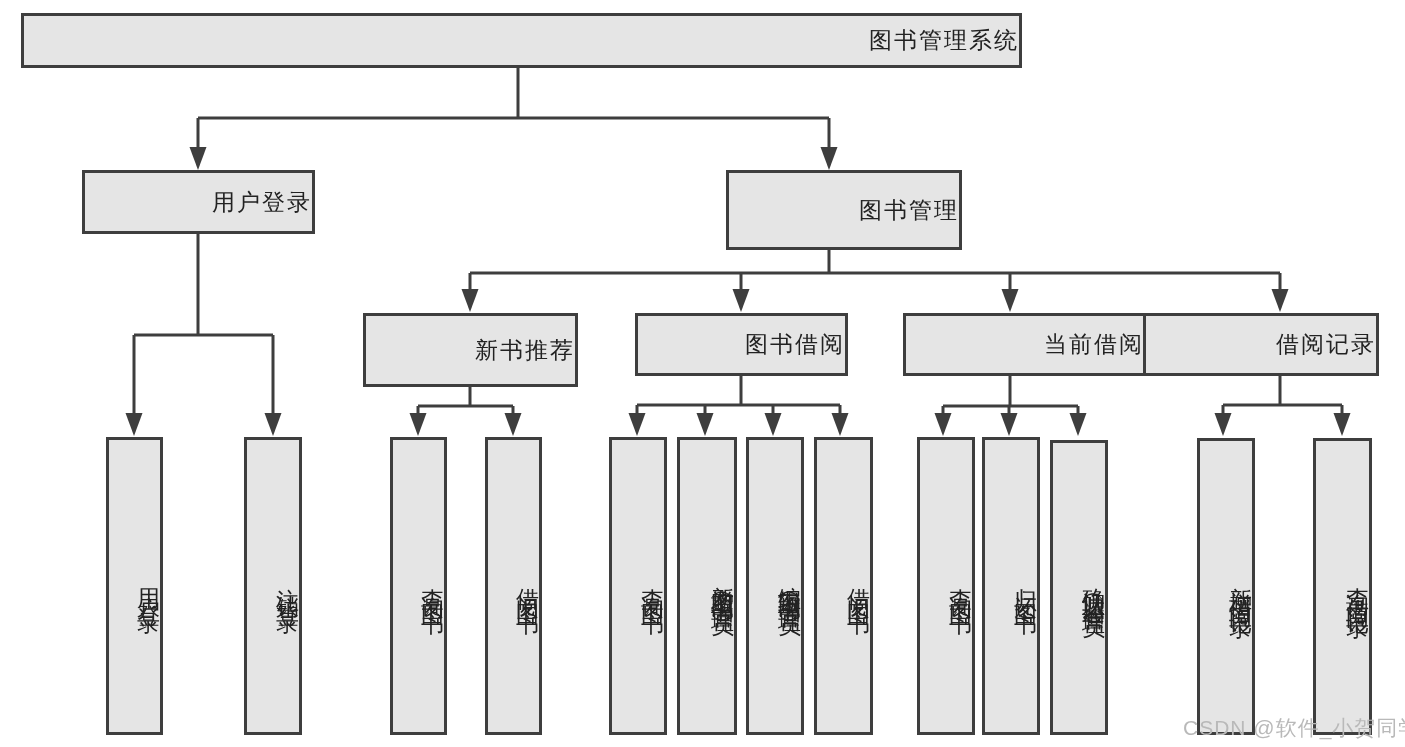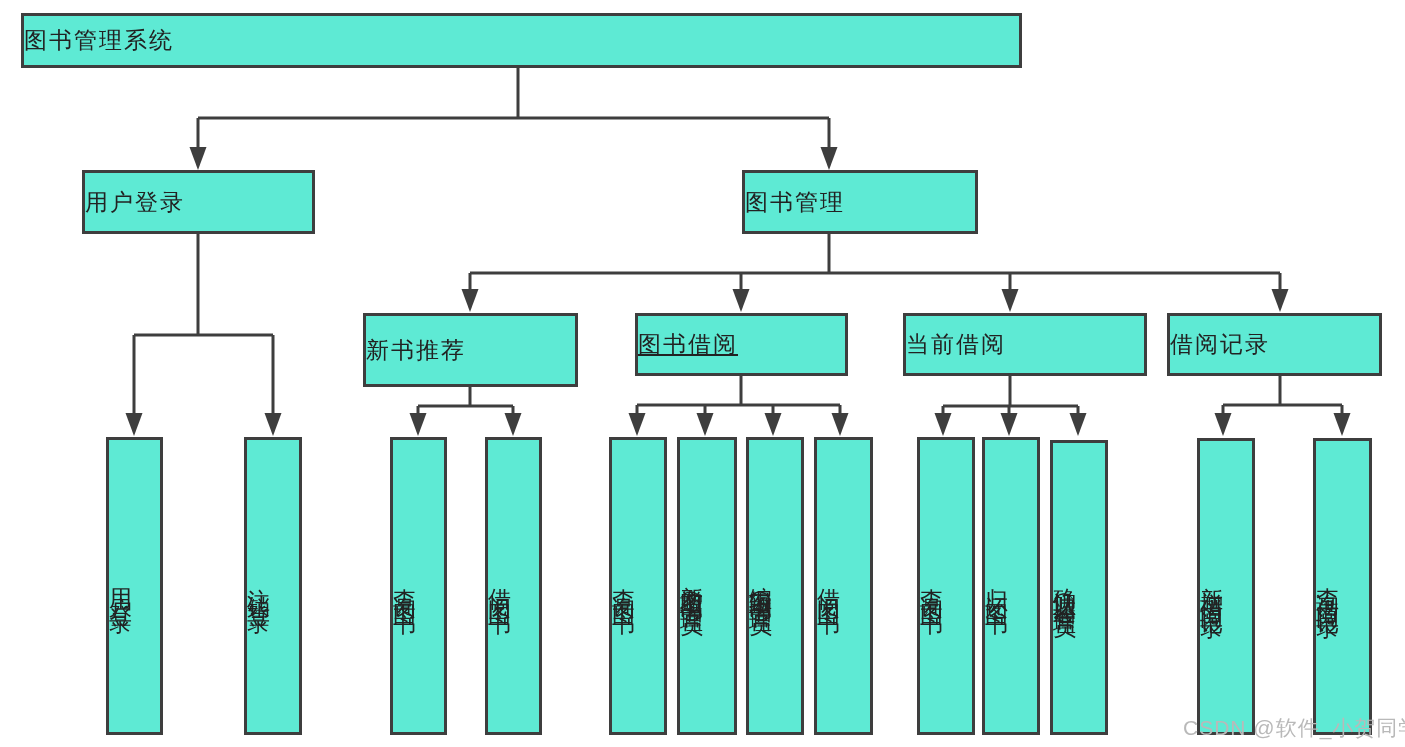--- a/index.html
+++ b/index.html
@@ -19,26 +19,27 @@
     position: absolute;
     left: 0;
     top: 0;
     width: 1405px;
     height: 747px;
   }
   .box {
     position: absolute;
     box-sizing: border-box;
     border: 3px solid #3e3e3e;
-    background: #5eead4;
+    background: #e5e5e5;
     display: flex;
     align-items: center;
-    justify-content: flex-start;
+    justify-content: flex-end;
     color: #222222;
     font-size: 23px;
+    padding-left: 44px;
   }
   .box.h .label {
     letter-spacing: 2px;
     white-space: nowrap;
   }
   .box.v .label {
     writing-mode: vertical-rl;
     text-orientation: mixed;
     letter-spacing: 8px;
     line-height: 1;
@@ -106,34 +107,34 @@
     </g>
   </svg>
 
   <div class="box h" style="left:21px; top:13px; width:1001px; height:55px;">
     <span class="label">图书管理系统</span>
   </div>
 
   <div class="box h" style="left:82px; top:170px; width:233px; height:64px;">
     <span class="label">用户登录</span>
   </div>
-  <div class="box h" style="left:742px; top:170px; width:236px; height:64px;">
+  <div class="box h" style="left:726px; top:170px; width:236px; height:80px;">
     <span class="label">图书管理</span>
   </div>
 
   <div class="box h" style="left:363px; top:313px; width:215px; height:74px;">
     <span class="label">新书推荐</span>
   </div>
-  <div class="box h" style="left:635px; top:313px; width:213px; height:63px;text-decoration:underline;">
+  <div class="box h" style="left:635px; top:313px; width:213px; height:63px;">
     <span class="label">图书借阅</span>
   </div>
   <div class="box h" style="left:903px; top:313px; width:244px; height:63px;">
     <span class="label">当前借阅</span>
   </div>
-  <div class="box h" style="left:1167px; top:313px; width:215px; height:63px;">
+  <div class="box h" style="left:1143px; top:313px; width:236px; height:63px;">
     <span class="label">借阅记录</span>
   </div>
 
   <div class="box v" style="left:106px; top:437px; width:57px; height:298px;">
     <span class="label">用户登录</span>
   </div>
   <div class="box v" style="left:244px; top:437px; width:58px; height:298px;">
     <span class="label">注销登录</span>
   </div>
 

